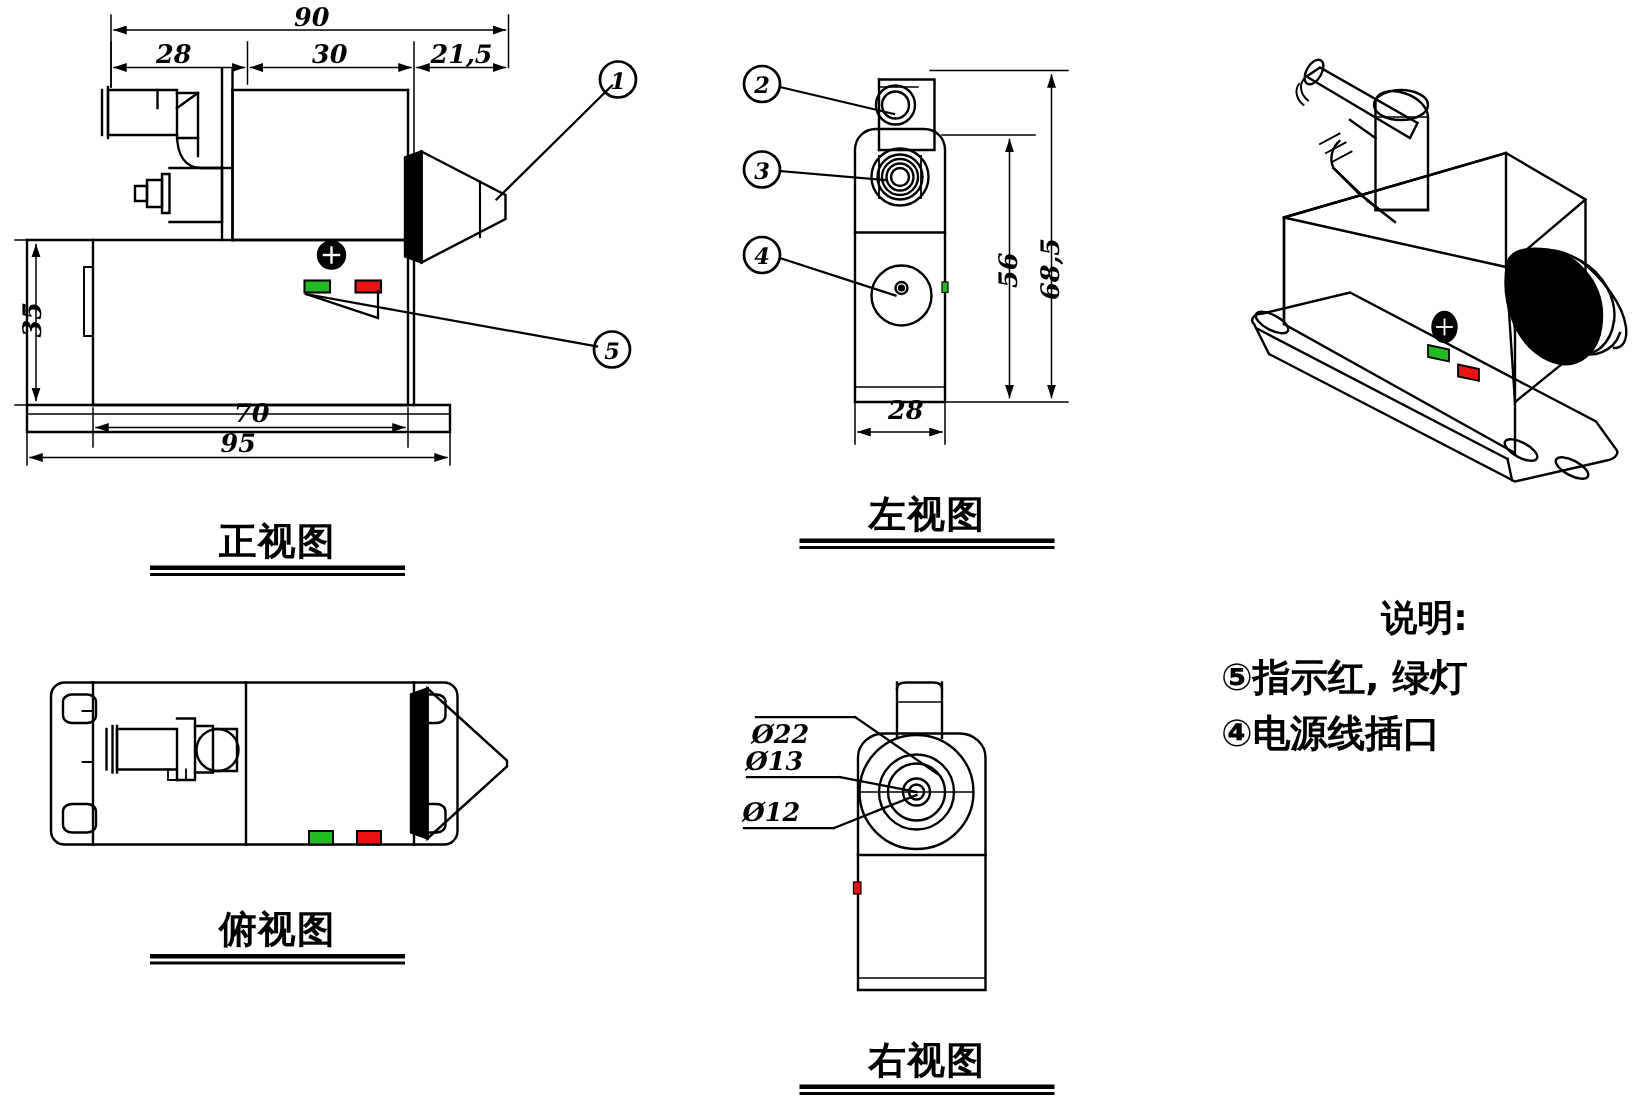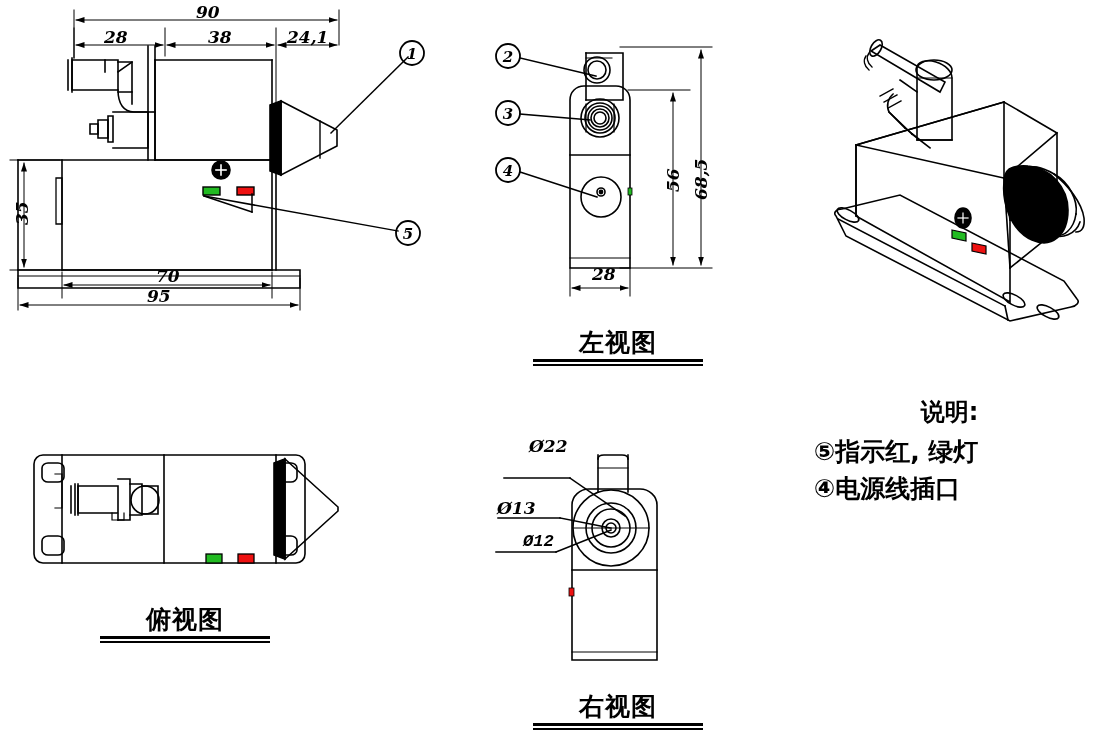--- a/index.html
+++ b/index.html
@@ -306,40 +306,45 @@
         </g>
         <path d="M952,230 L966,233 L966,241 L952,238 Z" fill="#22bb22" stroke="#000" stroke-width="1.2"></path>
         <path d="M972,243 L986,246 L986,254 L972,251 Z" fill="#ee1111" stroke="#000" stroke-width="1.2"></path>
       </g>
 
     </g>
   </svg>
 
   <div class="dimtxt" style="left:196px;top:2px;">90</div>
   <div class="dimtxt" style="left:104px;top:27px;">28</div>
-  <div class="dimtxt" style="left:208px;top:27px;">38</div>
-  <div class="dimtxt" style="left:287px;top:27px;">24,1</div>
+  <div class="dimtxt" style="left:208px;top:27px;">30</div>
+  <div class="dimtxt" style="left:287px;top:27px;">21,5</div>
   <div class="dimtxt vert" style="left:12px;top:225px;transform:rotate(-90deg);">35</div>
   <div class="dimtxt" style="left:156px;top:266px;text-align:right;">70</div>
   <div class="dimtxt" style="left:147px;top:286px;">95</div>
 
   <div class="dimtxt vert" style="left:663px;top:192px;transform:rotate(-90deg);">56</div>
   <div class="dimtxt vert" style="left:691px;top:200px;transform:rotate(-90deg);">68,5</div>
   <div class="dimtxt" style="left:592px;top:264px;">28</div>
 
-  <div class="dimtxt" style="left:501px;top:436px;margin-left:28px;">Ø22</div>
+  <div class="dimtxt" style="left:501px;top:480px;">Ø22</div>
   <div class="dimtxt" style="left:497px;top:498px;">Ø13</div>
-  <div class="dimtxt" style="left:523px;top:532px;font-family:Liberation Mono, monospace;">Ø12</div>
+  <div class="dimtxt" style="left:495px;top:532px;">Ø12</div>
 
   <div class="calloutnum" style="left:401px;top:45px;">1</div>
   <div class="calloutnum" style="left:397px;top:225px;">5</div>
   <div class="calloutnum" style="left:497px;top:48px;">2</div>
   <div class="calloutnum" style="left:497px;top:105px;">3</div>
   <div class="calloutnum" style="left:497px;top:162px;">4</div>
 
+  <div class="vt" style="left:100px;top:348px;width:170px;">
+    <span class="vt-label">正视图</span>
+    <div class="ul-thick"></div>
+    <div class="ul-thin"></div>
+  </div>
 
   <div class="vt" style="left:533px;top:330px;width:170px;">
     <span class="vt-label">左视图</span>
     <div class="ul-thick"></div>
     <div class="ul-thin"></div>
   </div>
 
   <div class="vt" style="left:100px;top:607px;width:170px;">
     <span class="vt-label">俯视图</span>
     <div class="ul-thick"></div>

